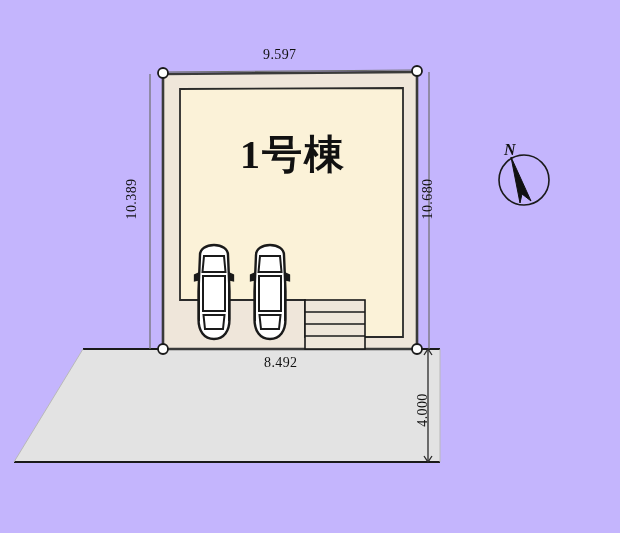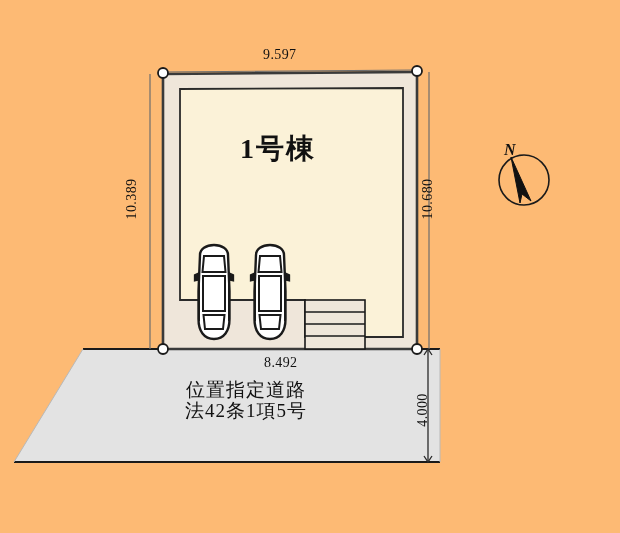--- a/index.html
+++ b/index.html
@@ -10,21 +10,21 @@
   body {
     width: 620px;
     height: 533px;
     font-family: "Liberation Serif", "DejaVu Serif", serif;
     overflow: hidden;
   }
   #plan-root {
     position: relative;
     width: 620px;
     height: 533px;
-    background: #fdba74;
+    background: #c4b5fd;
   }
   #plan-svg {
     position: absolute;
     left: 0;
     top: 0;
     width: 620px;
     height: 533px;
   }
   .dim-label, .plot-label, .road-label, .compass-label {
     position: absolute;
@@ -35,21 +35,21 @@
     user-select: none;
   }
   .dim-label {
     font-size: 14px;
     letter-spacing: 0.4px;
   }
   .dim-vert {
     transform-origin: 50% 50%;
   }
   .plot-label {
-    font-size: 28px;
+    font-size: 40px;
     font-weight: 700;
     letter-spacing: 2px;
   }
   .road-label {
     font-size: 19px;
     letter-spacing: 1px;
     text-align: center;
   }
   .road-label div { margin-bottom: 2px; }
   .compass-label {
@@ -168,20 +168,16 @@
   <div class="dim-label dim-vert" style="left:112px; top:192px; transform:rotate(-90deg);">10.389</div>
 
   <div class="dim-label dim-vert" style="left:408px; top:192px; transform:rotate(-90deg);">10.680</div>
 
   <div class="dim-label" style="left:264px; top:356px;">8.492</div>
 
   <div class="dim-label dim-vert" style="left:406px; top:403px; transform:rotate(-90deg);">4.000</div>
 
   <div class="plot-label" style="left:240px; top:135px;">1号棟</div>
 
-  <div class="road-label" style="left:185px; top:380px;">
-    <div>位置指定道路</div>
-    <div>法42条1項5号</div>
-  </div>
 
   <div class="compass-label" style="left:504px; top:142px;">N</div>
 
 </div>
 
 </body></html>

